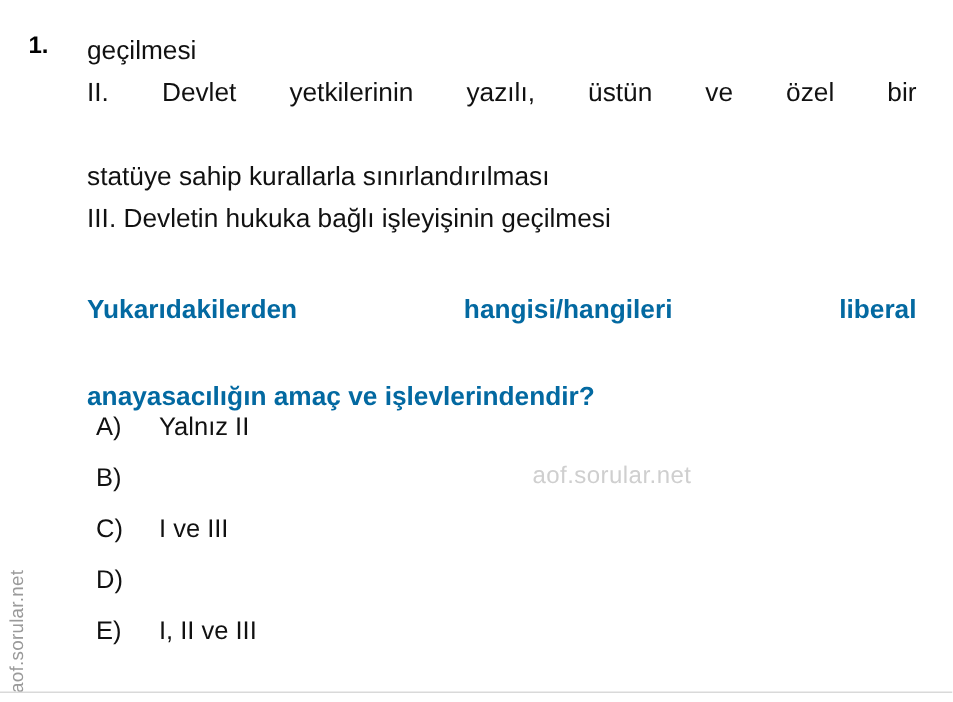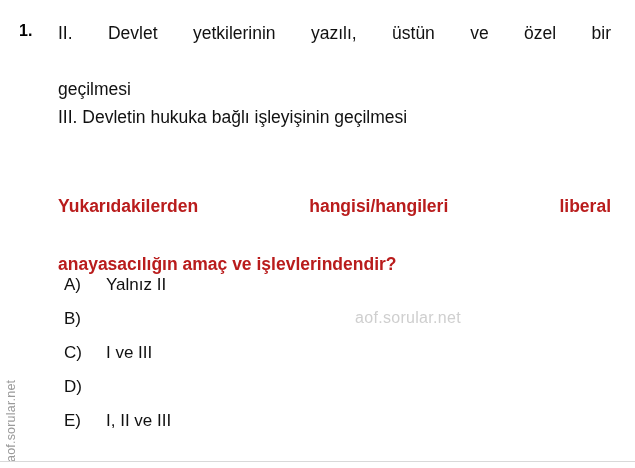--- a/index.html
+++ b/index.html
@@ -82,21 +82,21 @@
   }
 
   .prompt {
     position: absolute;
     left: 58px;
     top: 192px;
     width: 553px;
     font-size: 17.5px;
     font-weight: bold;
     line-height: 29px;
-    color: #b91c1c;
+    color: #0369a1;
     text-align: justify;
   }
   .prompt .l1 {
     display: block;
     text-align: justify;
   }
   .prompt .l1::after {
     content: "";
     display: inline-block;
     width: 100%;
@@ -140,22 +140,23 @@
 
 <div class="page">
 
   <div class="side-watermark">aof.sorular.net</div>
 
   <div class="center-watermark">aof.sorular.net</div>
 
   <div class="qnum">1.</div>
 
   <div class="stem">
+    <div class="stem-line">geçilmesi</div>
     <div class="stem-line just">II.   Devlet  yetkilerinin  yazılı,  üstün  ve  özel  bir</div>
-    <div class="stem-line">geçilmesi</div>
+    <div class="stem-line">statüye sahip kurallarla sınırlandırılması</div>
     <div class="stem-line">III. Devletin hukuka bağlı işleyişinin geçilmesi</div>
   </div>
 
   <div class="prompt">
     <span class="l1">Yukarıdakilerden   hangisi/hangileri   liberal</span>
     <span class="l2">anayasacılığın amaç ve işlevlerindendir?</span>
   </div>
 
   <div class="options">
     <div class="option">

